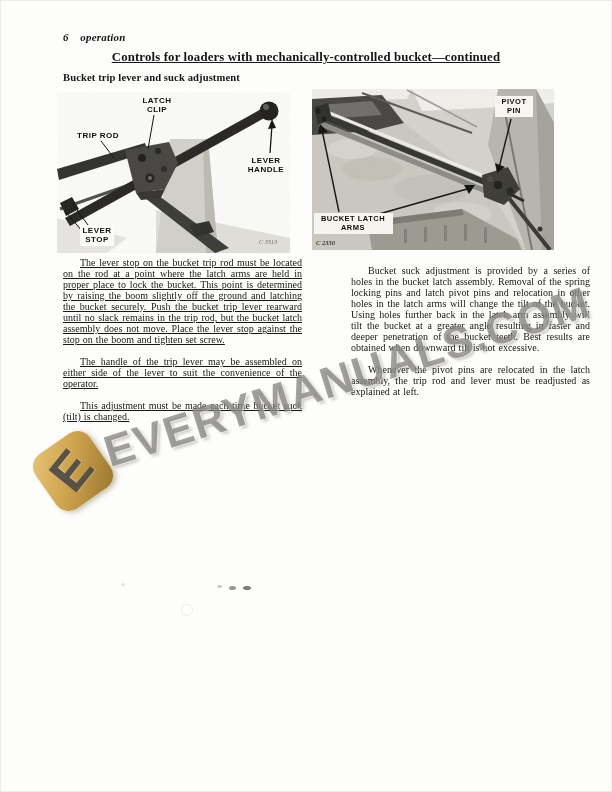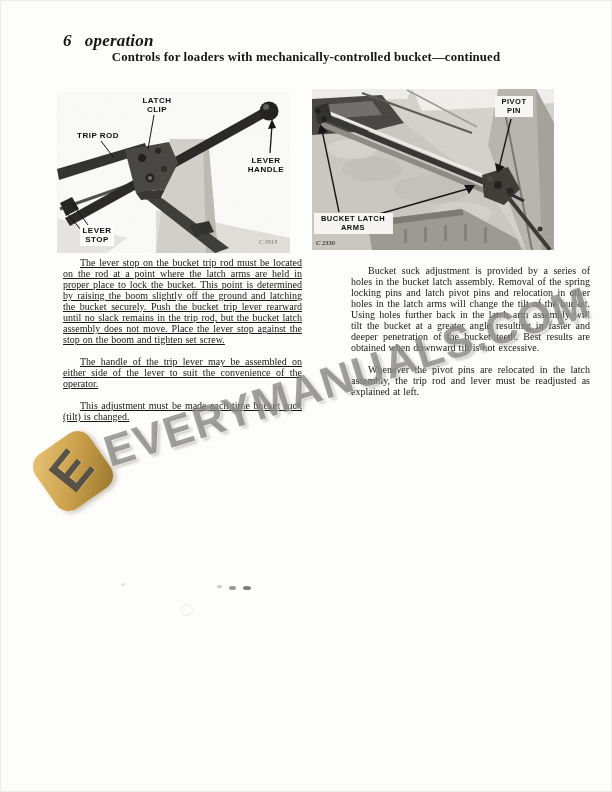--- a/index.html
+++ b/index.html
@@ -1,26 +1,26 @@
 <!DOCTYPE html>
 <html><head>
 <meta charset="utf-8">
 <style>
   html,body{margin:0;padding:0;background:#ffffff;}
   .page{
     position:relative;width:612px;height:792px;background:#fdfdfc;
     font-family:"Liberation Serif",serif;color:#161616;overflow:hidden;
     box-shadow:inset 0 0 0 1px #ececea;
   }
-  .runhead{position:absolute;left:63px;top:31px;font-size:17px;}
+  .runhead{position:absolute;left:63px;top:31px;font-size:11px;}
   .runhead .pagenum{font-weight:bold;font-style:italic;}
   .runhead .section{font-weight:bold;font-style:italic;margin-left:9px;letter-spacing:.2px;}
   .title{
     position:absolute;left:0;right:0;top:50px;margin:0;text-align:center;
-    font-size:12.8px;font-weight:bold;letter-spacing:.15px;
+    font-size:12.8px;font-weight:bold;letter-spacing:.15px;text-decoration:underline;
   }
   .subtitle{
     position:absolute;left:63px;top:72px;margin:0;
     font-size:10.6px;font-weight:bold;letter-spacing:.1px;
   }
   .fig{position:absolute;}
   .fig-left{left:57px;top:92px;}
   .fig-right{left:312px;top:89px;}
   .col{position:absolute;width:239px;font-size:10px;line-height:11px;
        text-align:justify;color:#171716;word-spacing:.6px;}
@@ -61,20 +61,21 @@
 <body>
 
 <div class="page">
 
   <div class="runhead">
     <span class="pagenum">6</span>
     <span class="section">operation</span>
   </div>
 
   <h1 class="title">Controls for loaders with mechanically-controlled bucket—continued</h1>
+  <h2 class="subtitle">Bucket trip lever and suck adjustment</h2>
 
   <svg class="fig fig-left" width="233" height="161" viewBox="0 0 233 161">
     <defs>
       <filter id="grainL" x="0" y="0" width="100%" height="100%">
         <feTurbulence type="fractalNoise" baseFrequency="0.8" numOctaves="2"></feTurbulence>
         <feColorMatrix type="matrix" values="0 0 0 0 0.45  0 0 0 0 0.44  0 0 0 0 0.42  0 0 0 0.07 0"></feColorMatrix>
       </filter>
     </defs>
     <g>
       <rect width="233" height="161" fill="#fbfbf9"></rect>

